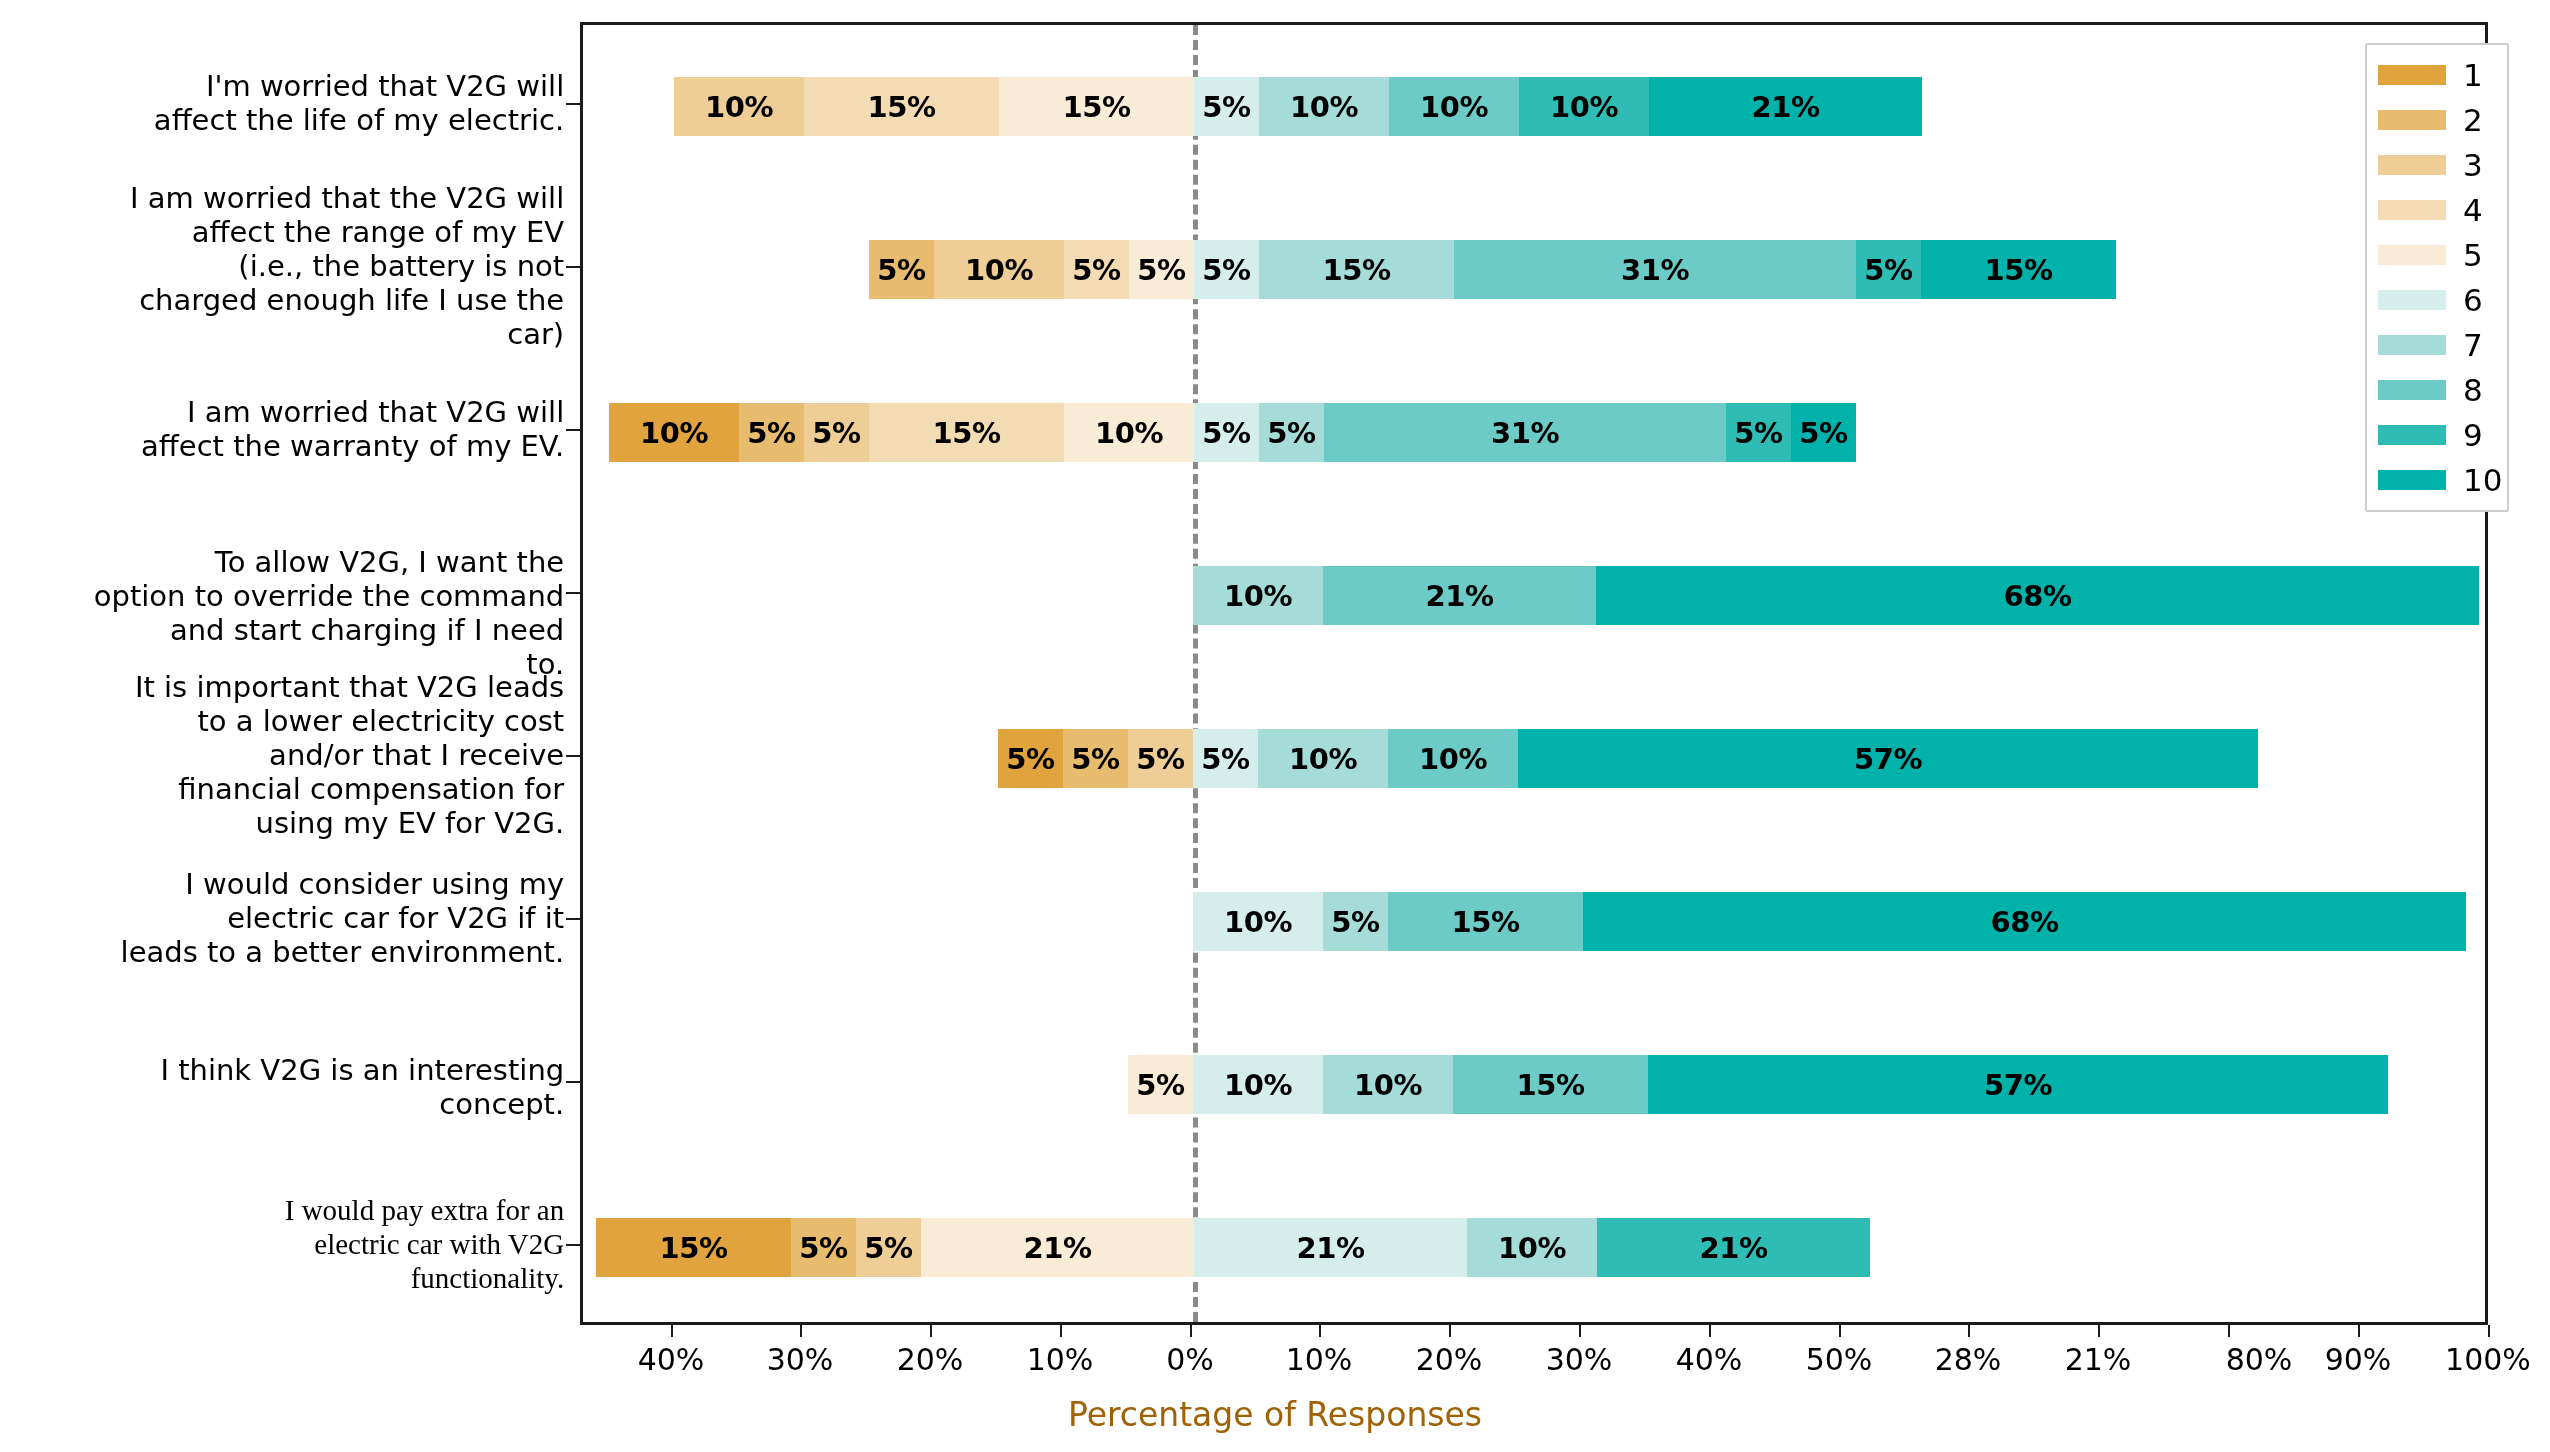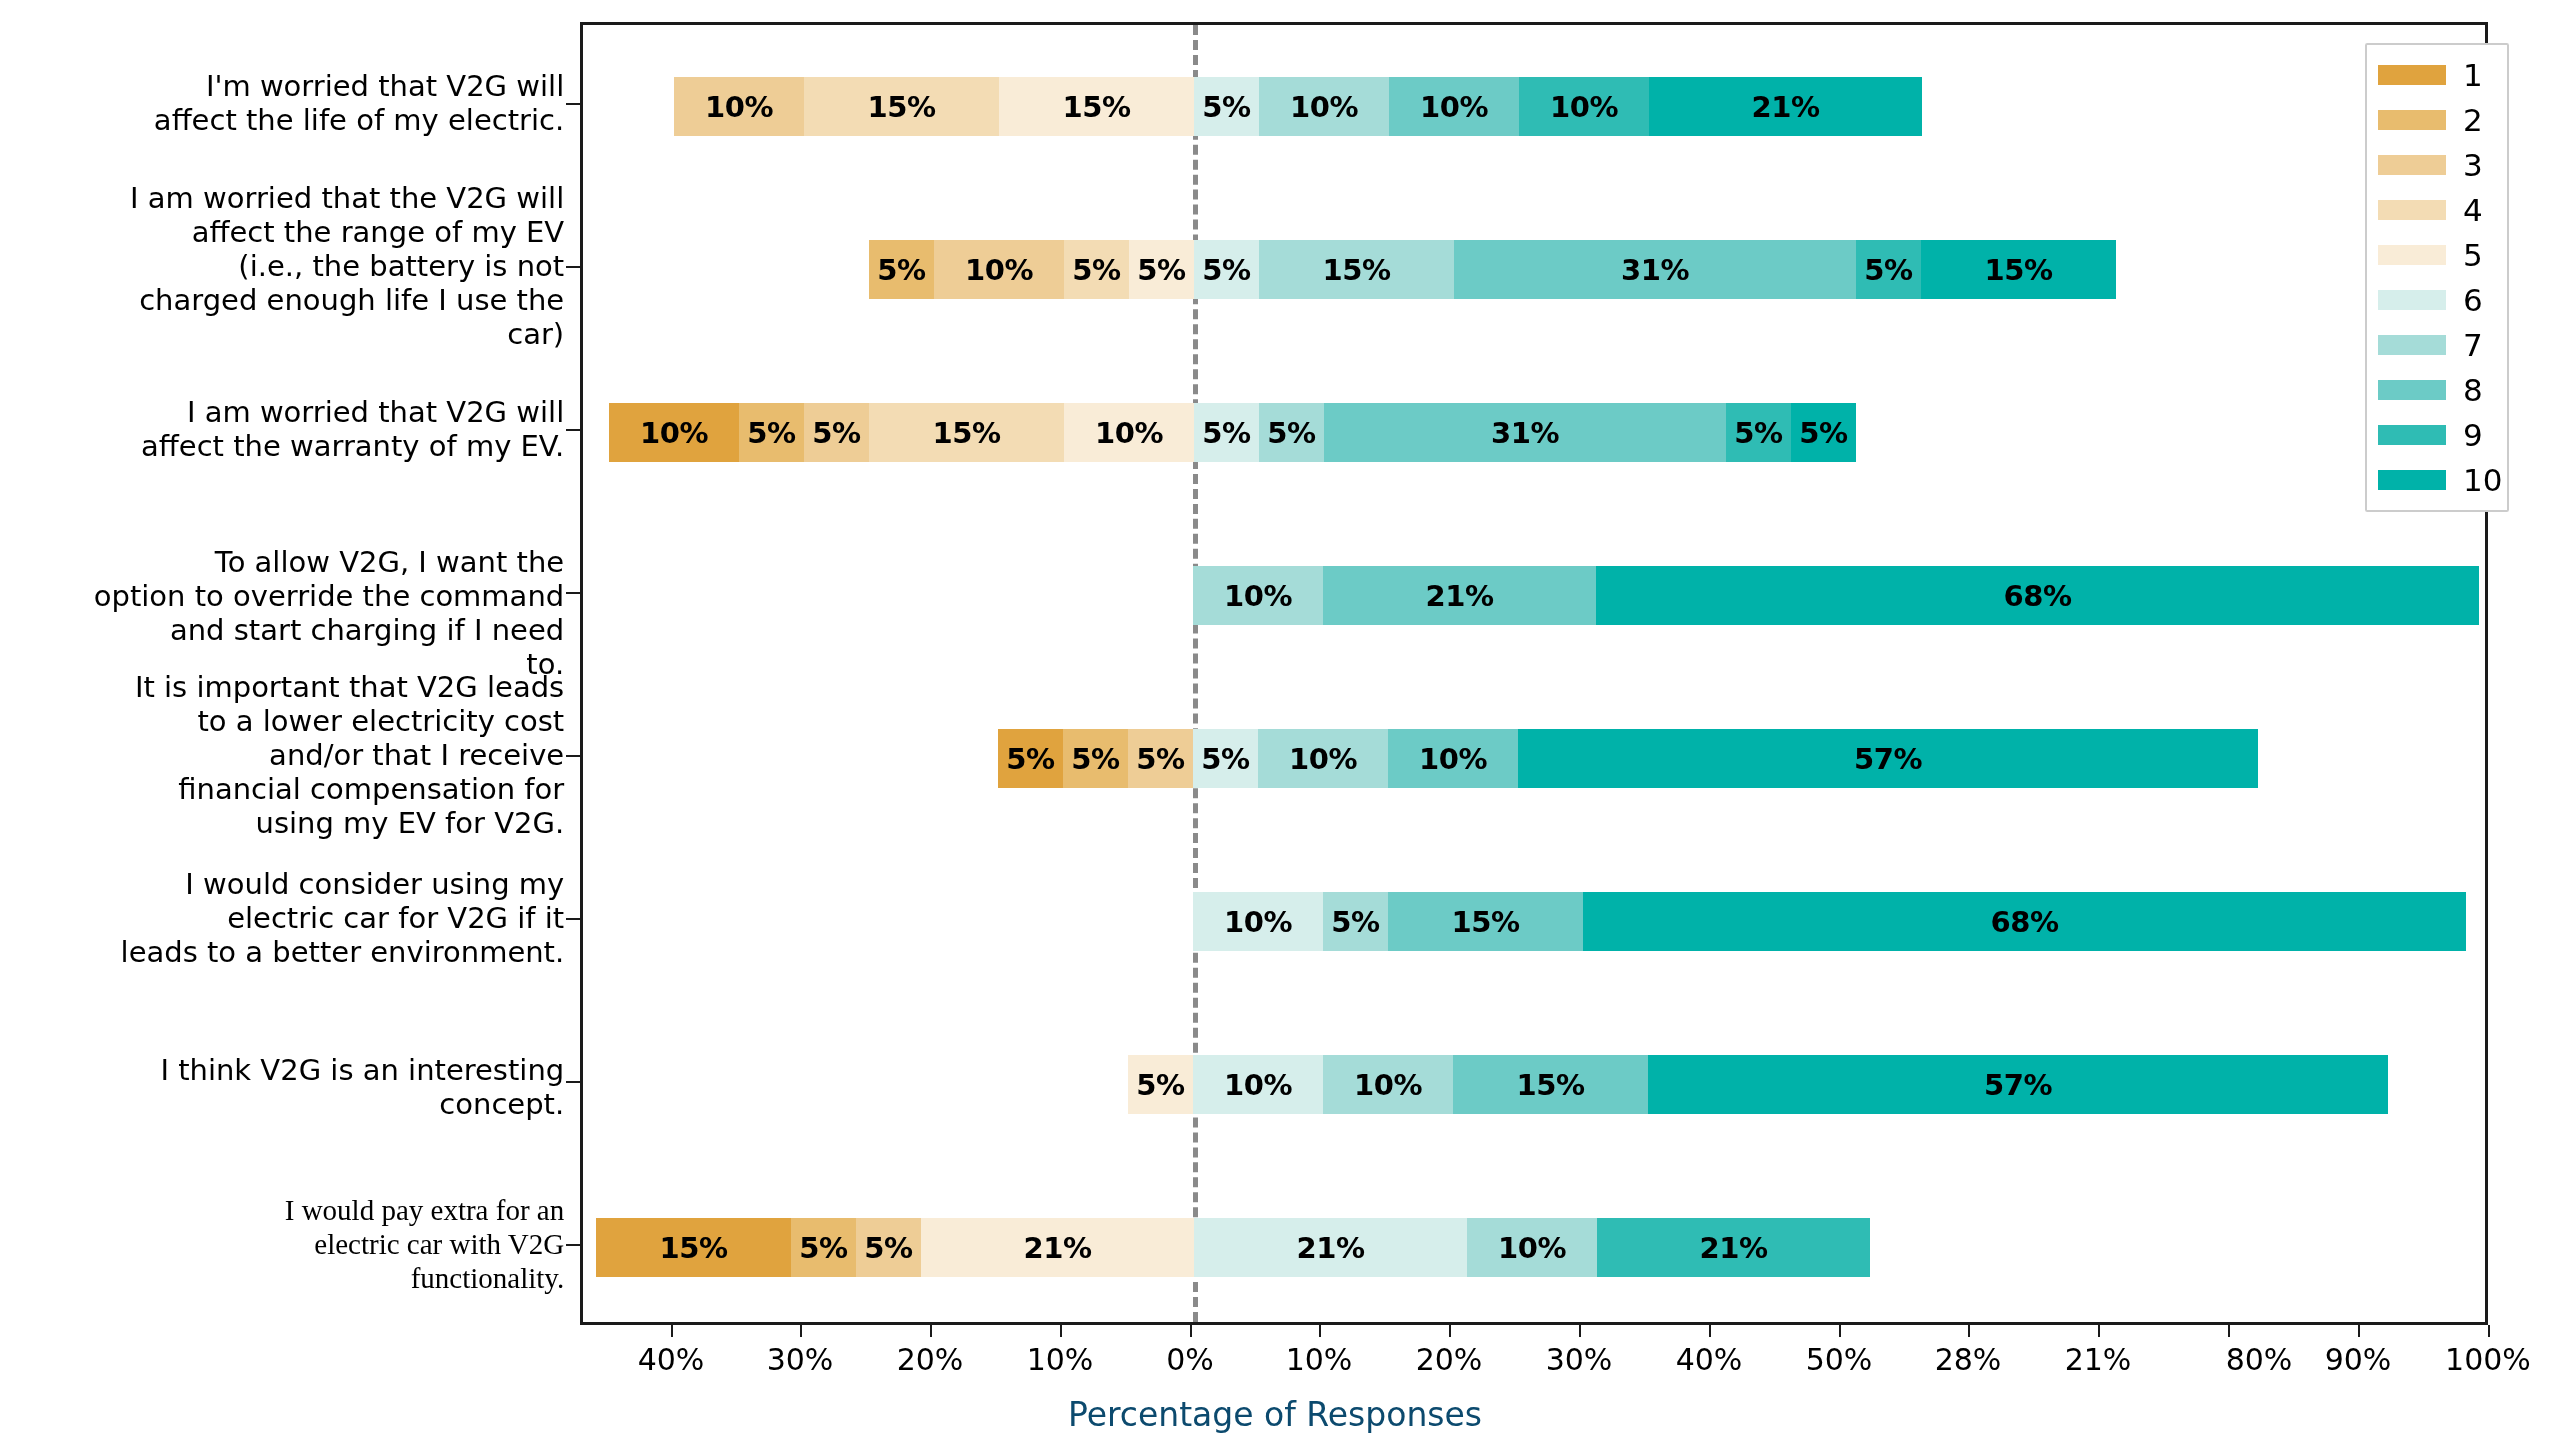--- a/index.html
+++ b/index.html
@@ -71,21 +71,21 @@
     font-size:30px;
     color:#000;
     transform:translateX(-50%);
     white-space:nowrap;
   }
   #xlabel{
     position:absolute;
     top:1395px;left:0;right:0;
     text-align:center;
     font-size:33px;
-    color:#0c4a6e;
+    color:#a16207;
   }
   #xlabel-inner{display:inline-block;}
 
   
   #legend{
     position:absolute;
     left:2365px;top:43px;
     width:144px;
     border:2.3px solid #cccccc;
     background:#ffffff;

